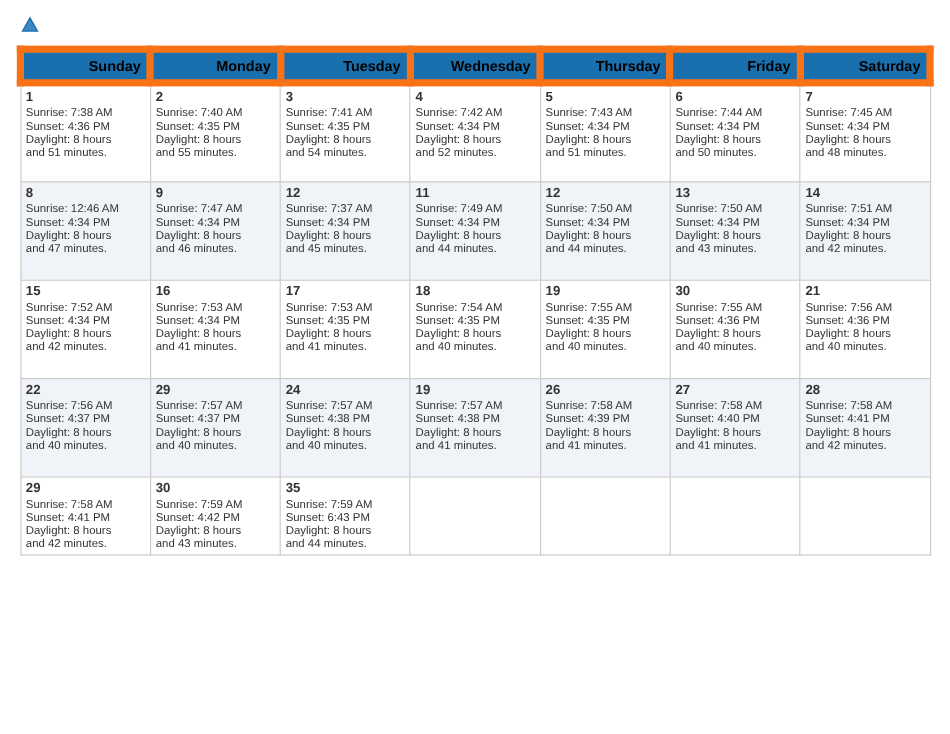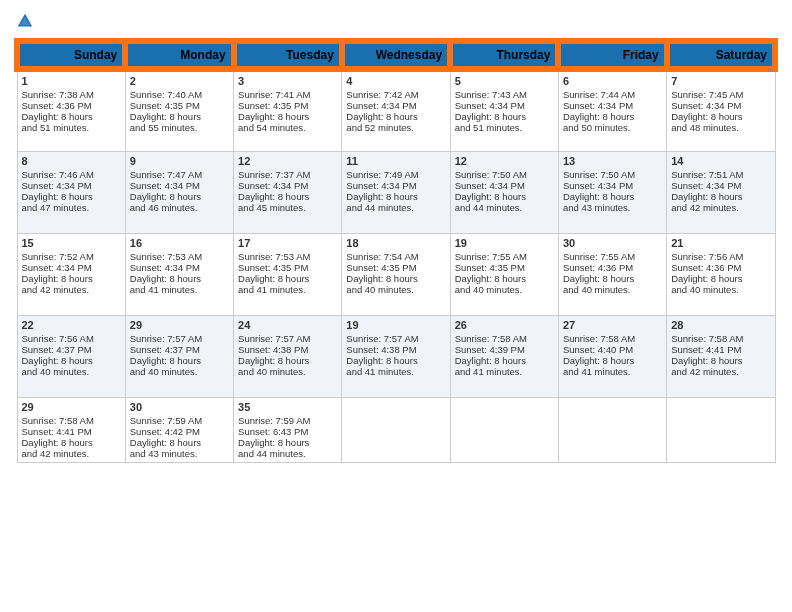--- a/index.html
+++ b/index.html
@@ -181,21 +181,21 @@
         <span class="day-num">7</span>
         <span>Sunrise: 7:45 AM</span><br>
         <span>Sunset: 4:34 PM</span><br>
         <span>Daylight: 8 hours</span><br>
         <span>and 48 minutes.</span>
       </td>
         </tr>
         <tr>
           <td>
         <span class="day-num">8</span>
-        <span>Sunrise: 7:46 AM</span><br>
+        <span>Sunrise: 12:46 AM</span><br>
         <span>Sunset: 4:34 PM</span><br>
         <span>Daylight: 8 hours</span><br>
         <span>and 47 minutes.</span>
       </td>
           <td>
         <span class="day-num">9</span>
         <span>Sunrise: 7:47 AM</span><br>
         <span>Sunset: 4:34 PM</span><br>
         <span>Daylight: 8 hours</span><br>
         <span>and 46 minutes.</span>

